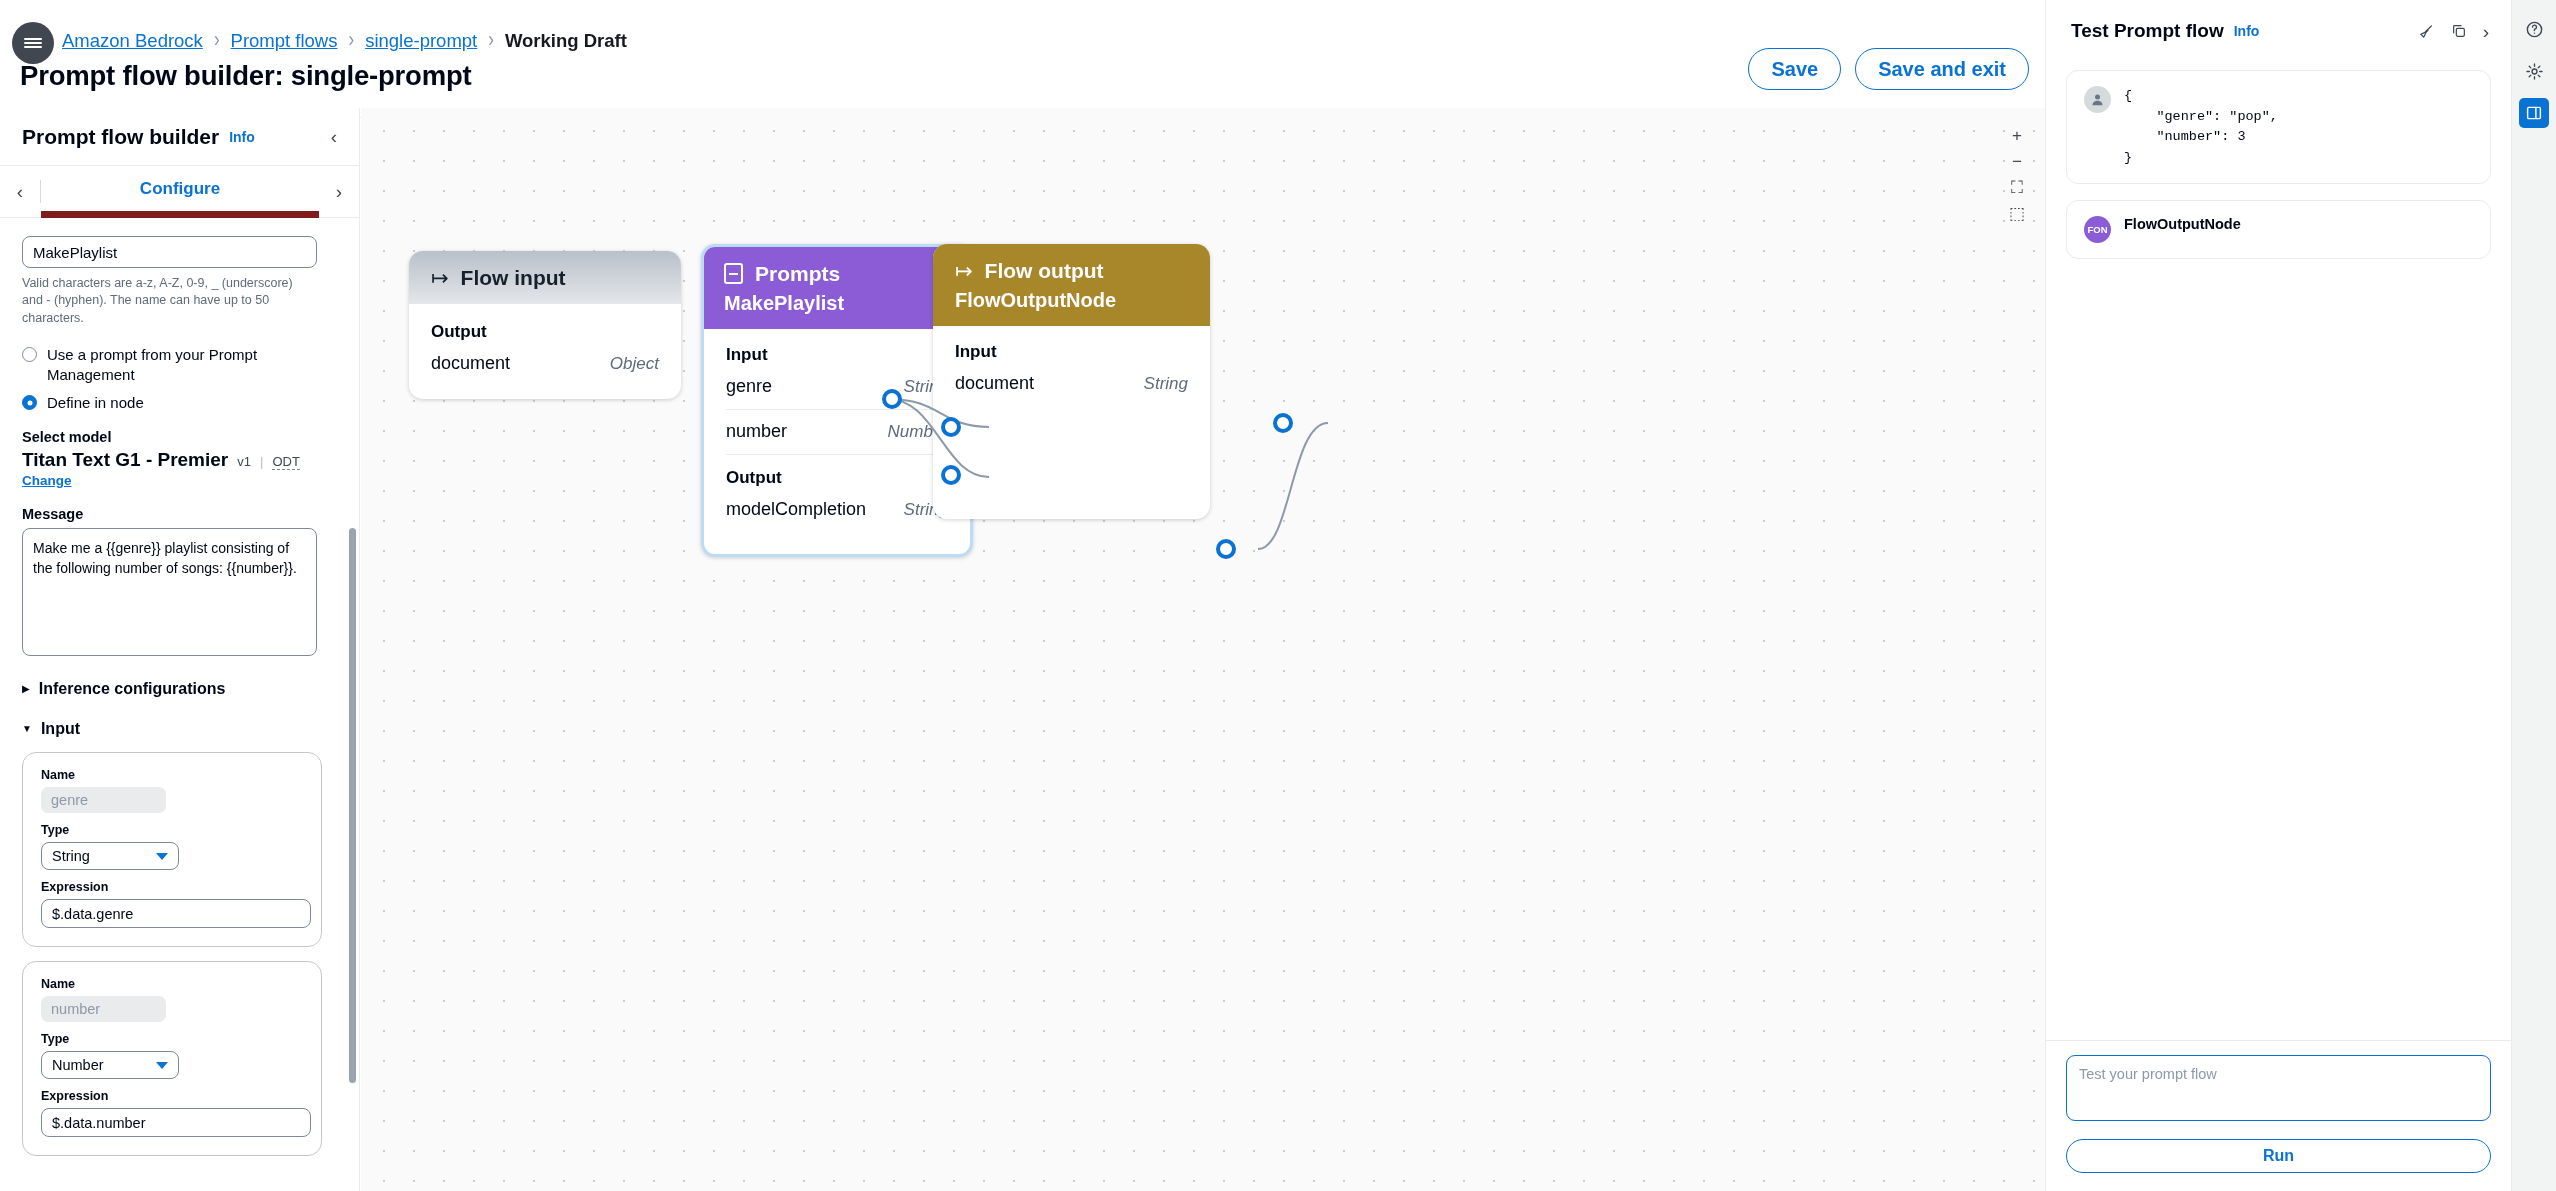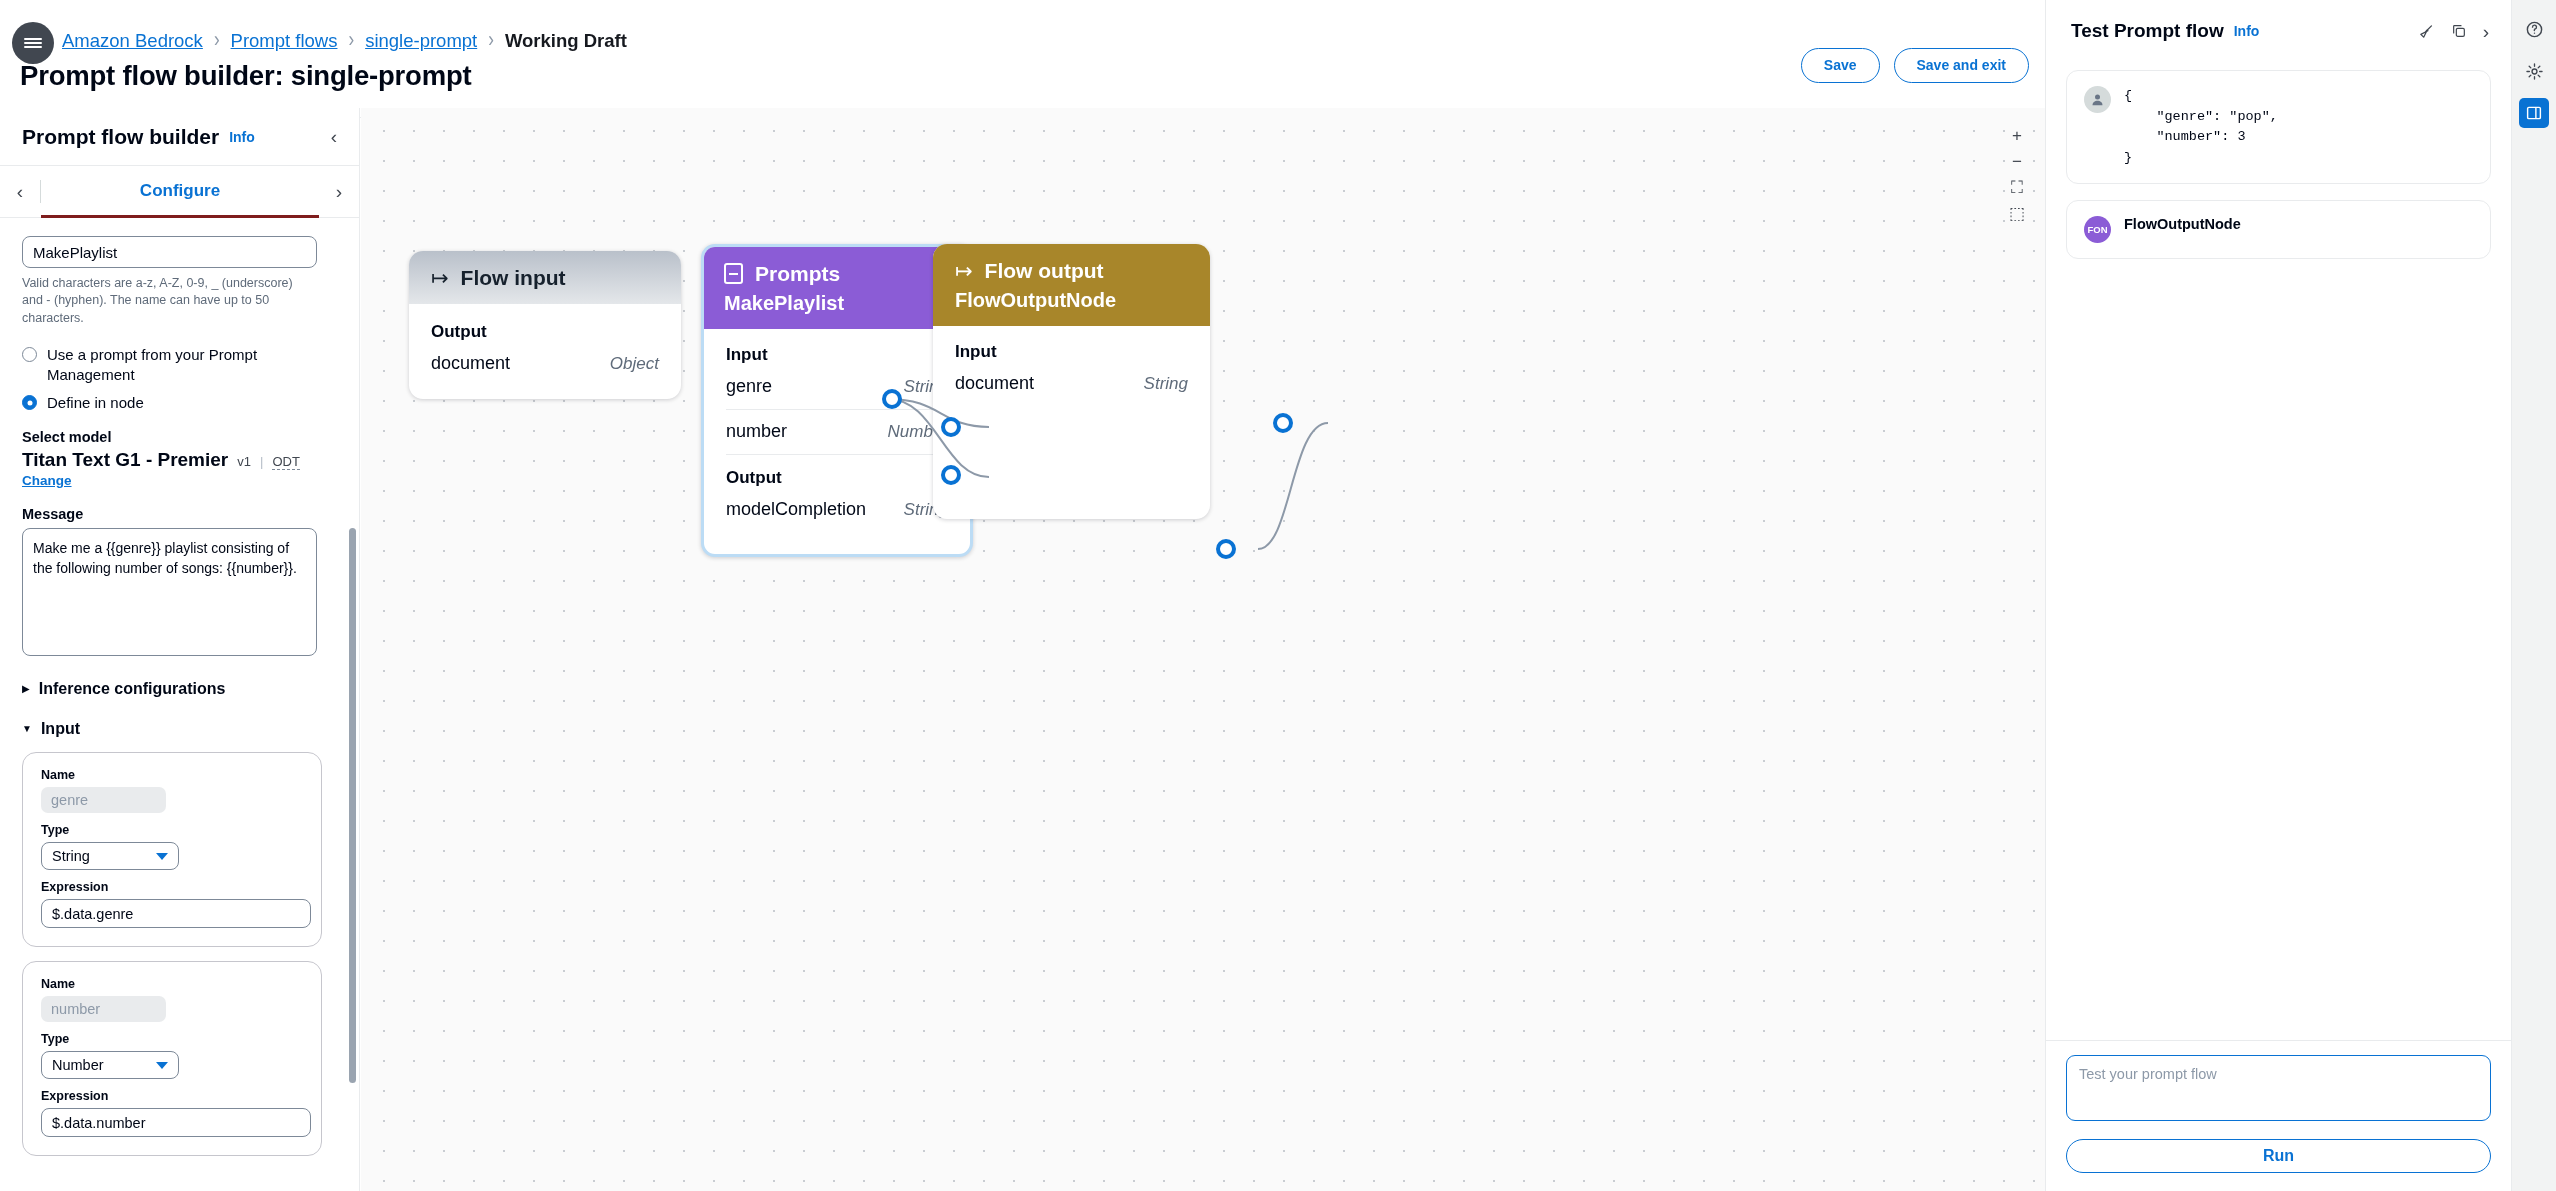--- a/index.html
+++ b/index.html
@@ -43,21 +43,21 @@
   }
   .page-title {
     position: absolute; left: 20px; top: 50px;
     font-size: 27.5px; font-weight: 700; color: #000716; letter-spacing: -0.2px;
   }
   .hdr-actions {
     position: absolute; right: 18px; top: 38px; display: flex; gap: 14px;
   }
   .btn-outline {
     border: 1.4px solid #0972d3; color: #0972d3; background: #fff;
-    border-radius: 21px; font-size: 14px; font-weight: 700;
+    border-radius: 21px; font-size: 20px; font-weight: 700;
     padding: 8px 22px; cursor: pointer; line-height: 1.2;
     font-family: "Liberation Sans", sans-serif;
   }
 
   
   .sidebar {
     position: absolute; left: 0; top: 108px; width: 360px; height: 1083px;
     background: #ffffff; border-right: 1px solid #e9ebed; overflow: hidden;
   }
   .sb-head {
@@ -75,21 +75,21 @@
     border-bottom: 1px solid #e9ebed; position: relative;
   }
   .tab-arrow {
     width: 40px; display: flex; align-items: center; justify-content: center;
     color: #414750; font-size: 19px; cursor: pointer;
   }
   .tab-divider { width: 1px; background: #d5dbdb; margin: 14px 0; }
   .tab-main {
     flex: 1; display: flex; align-items: center; justify-content: center;
     font-size: 17px; font-weight: 700; color: #0972d3; cursor: pointer;
-    border-bottom: 3px solid #7f1d1d; margin-bottom: -1px;
+    border-bottom: 7px solid #7f1d1d; margin-bottom: -1px;
   }
   .sb-body {
     height: 973px; overflow: hidden; padding: 18px 22px 0 22px; position: relative;
   }
   .field-input {
     width: 295px; height: 32px; border: 1px solid #7d8998; border-radius: 8px;
     padding: 0 10px; font-size: 15px; color: #000716; background: #fff;
     font-family: "Liberation Sans", sans-serif; outline: none;
   }
   .hint {

